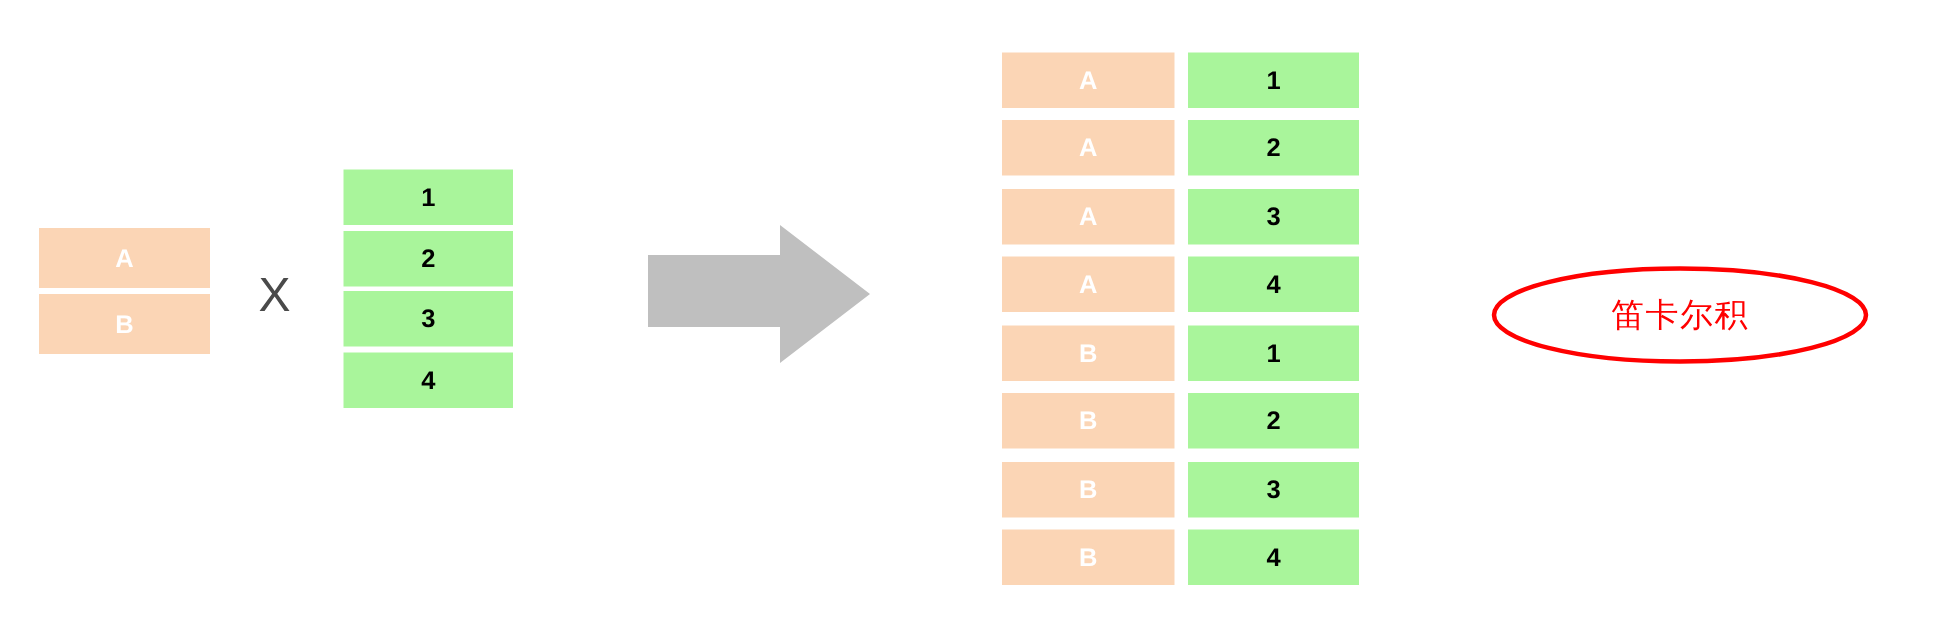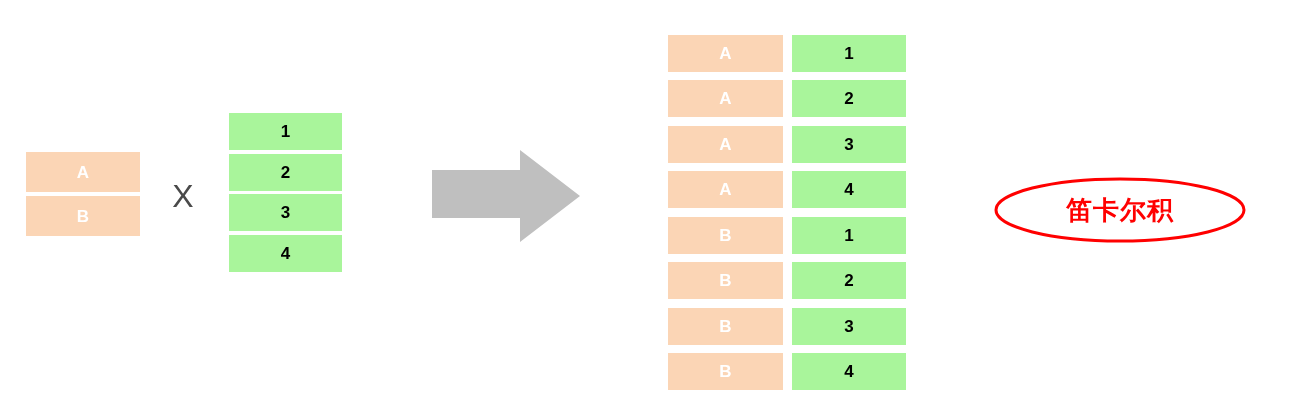--- a/index.html
+++ b/index.html
@@ -135,22 +135,22 @@
     width: 100%;
     height: 100%;
   }
   #annotation-label {
     position: absolute;
     inset: 0;
     display: flex;
     align-items: center;
     justify-content: center;
     color: #ff0000;
-    font-size: 26px;
-    font-weight: bold;
+    font-size: 22px;
+    font-weight: normal;
     letter-spacing: 1px;
     user-select: none;
   }
 </style>
 </head>
 <body>
 
 <div id="canvas">
 
   <div id="left-table">

